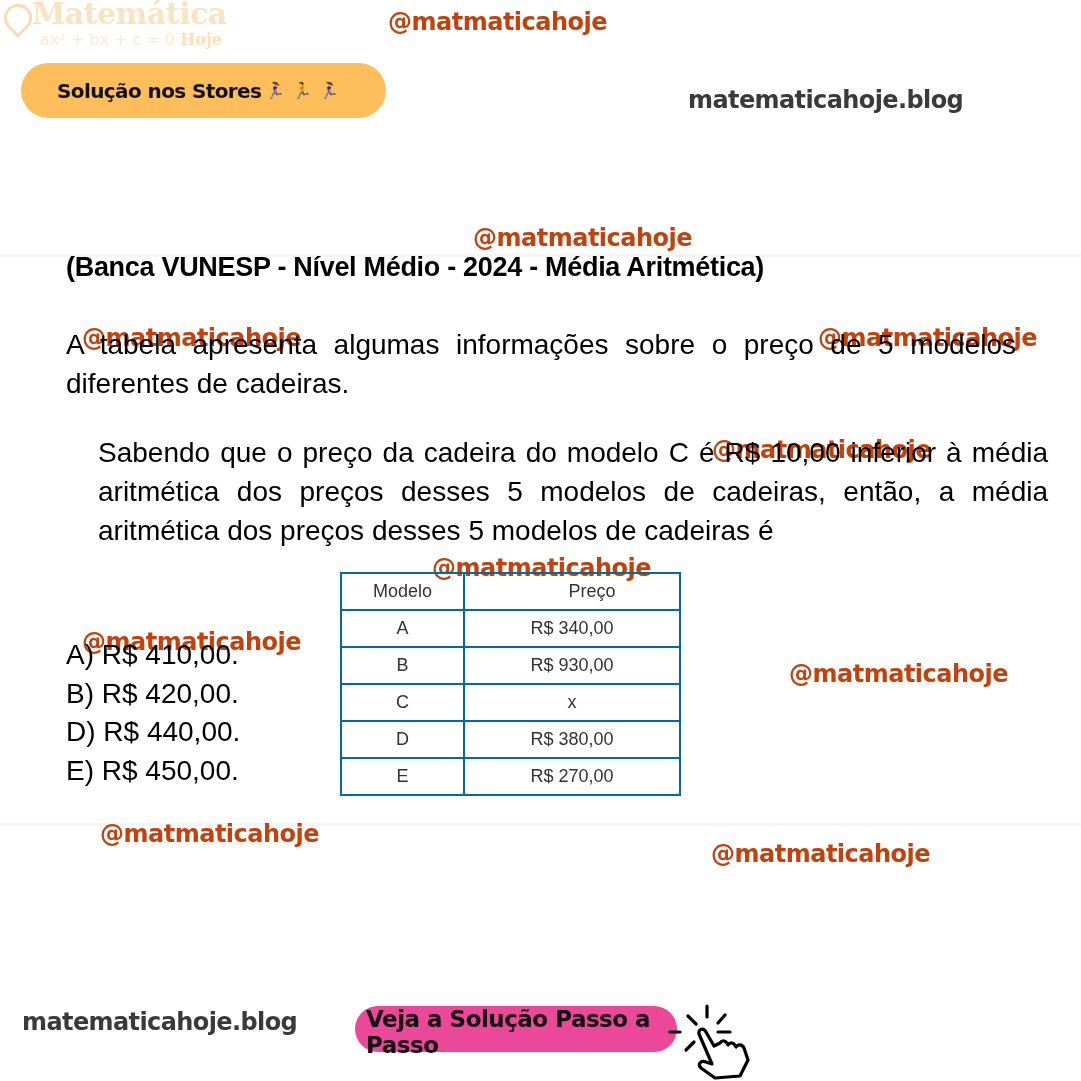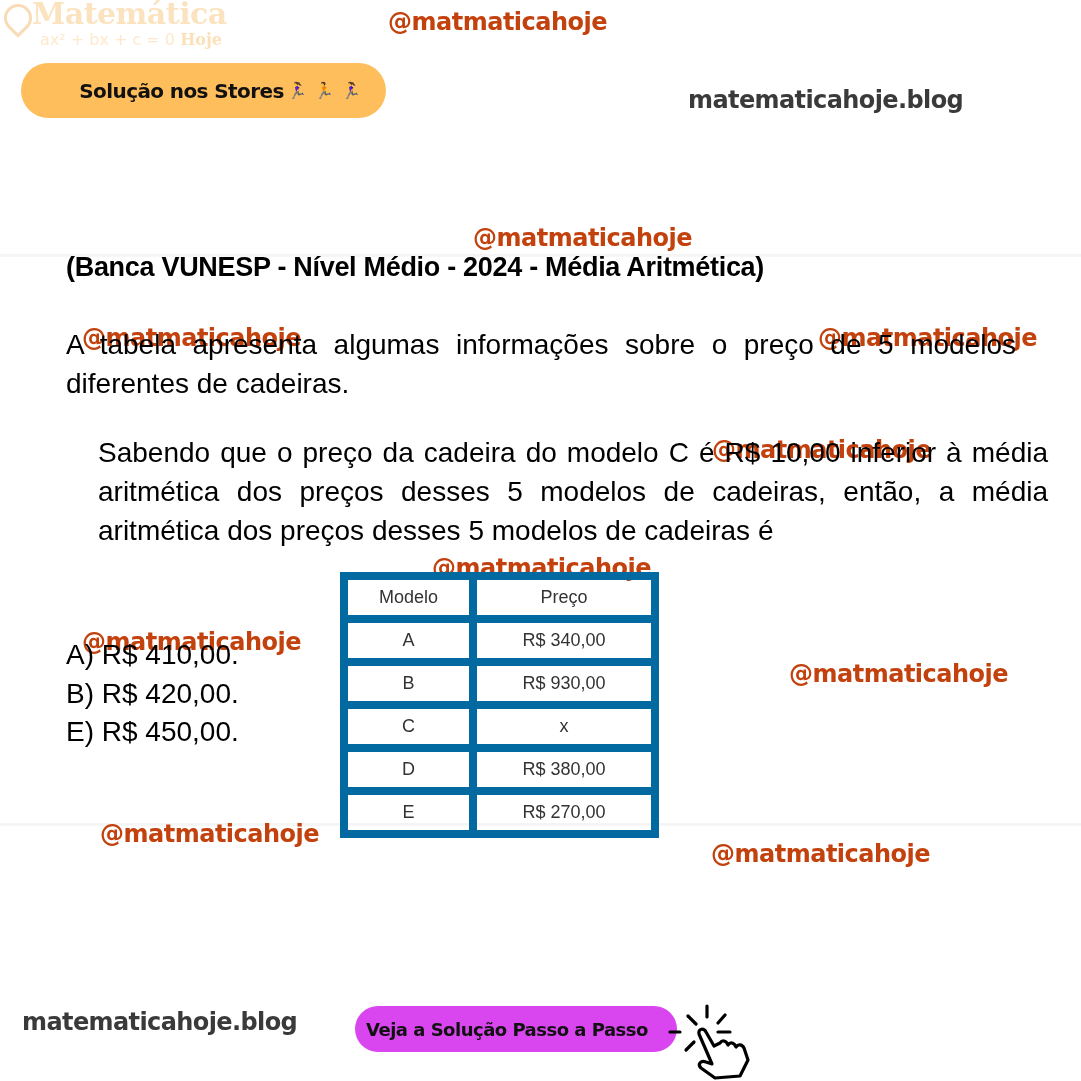--- a/index.html
+++ b/index.html
@@ -40,62 +40,62 @@
       position: absolute; left: 2px; top: 4px; width: 28px; height: 28px;
       border-radius: 50% 50% 50% 0; transform: rotate(-45deg);
       border: 3px solid #f7dcb7; box-sizing: border-box;
     }
     .pill-top {
       left: 21px; top: 63px; width: 365px; height: 55px;
       background: #ffbe5c; border-radius: 28px;
       display: flex; align-items: center;
       box-sizing: border-box; padding-left: 36px;
       font-family: "DejaVu Sans", sans-serif; font-weight: bold; font-size: 20px;
-      letter-spacing: -0.6px; color: #111; justify-content: center;
+      letter-spacing: -0.6px; color: #111;
     }
     .runners { margin-left: 4px; font-size: 16px; font-weight: normal; }
     .runner { display: inline-block; margin-right: 3px; }
     .site-top {
       left: 688px; top: 86px;
       font-family: "DejaVu Sans", sans-serif; font-weight: bold; font-size: 24px;
       color: #3a3a3a; letter-spacing: -0.6px;
     }
     .site-bottom {
       left: 22px; top: 1008px;
       font-family: "DejaVu Sans", sans-serif; font-weight: bold; font-size: 24px;
       color: #3a3a3a; letter-spacing: -0.6px;
     }
     .pill-bottom {
       left: 355px; top: 1006px; width: 322px; height: 46px;
-      background: #d946ef; border-radius: 23px;
-      display: flex; align-items: center; box-sizing: border-box; padding-left: 11px;
-      font-family: "DejaVu Sans", sans-serif; font-weight: bold; font-size: 18px;
+      background: #ec4899; border-radius: 23px;
+      display: flex; align-items: flex-start; box-sizing: border-box; padding-left: 11px;
+      font-family: "DejaVu Sans", sans-serif; font-weight: bold; font-size: 23px;
       letter-spacing: -0.5px; color: #111;
     }
     .hand { left: 668px; top: 1002px; width: 86px; height: 79px; }
     .q-title {
       left: 66px; top: 252px;
       font-weight: bold; font-size: 27px; letter-spacing: -0.3px;
     }
     .para {
       left: 66px; width: 950px; font-size: 28px; line-height: 39px;
       text-align: justify; text-align-last: left;
     }
     .opts { left: 66px; top: 636px; font-size: 28px; line-height: 38.5px; }
     table.tbl {
       position: absolute; left: 340px; top: 572px;
       border-collapse: collapse;
       font-family: "Liberation Sans", sans-serif; font-size: 18px; color: #333;
     }
     table.tbl td, table.tbl th {
-      border: 8px solid #0369a1; height: 35px; padding: 0;
+      border: 2px solid #0369a1; height: 35px; padding: 0;
       text-align: center; font-weight: normal;
     }
     table.tbl .c1 { width: 121px; }
-    table.tbl .c2 { width: 174px; }
+    table.tbl .c2 { width: 174px; padding-left: 40px; }
   </style>
 </head>
 <body>
 
 <div class="wm" style="left:388px;top:8px;">@matmaticahoje</div>
 <div class="wm" style="left:473px;top:224px;">@matmaticahoje</div>
 <div class="hline" style="top:254px;"></div>
 <div class="wm" style="left:82px;top:324px;">@matmaticahoje</div>
 <div class="wm" style="left:818px;top:324px;">@matmaticahoje</div>
 <div class="wm" style="left:712px;top:436px;">@matmaticahoje</div>
@@ -154,20 +154,21 @@
   <tr>
     <td>E</td>
     <td>R$ 270,00</td>
   </tr>
 </tbody>
   </table>
 
 <div class="abs opts">
   <div>A) R$ 410,00.</div>
   <div>B) R$ 420,00.</div>
+  <div>D) R$ 440,00.</div>
   <div>E) R$ 450,00.</div>
 </div>
 
 <div class="abs site-bottom">matematicahoje.blog</div>
 <div class="abs pill-bottom">
   <span>Veja a Solução Passo a Passo</span>
 </div>
 <svg class="abs hand" viewBox="0 0 86 79">
   <g stroke="#000" stroke-width="3.2" fill="none" stroke-linecap="round" stroke-linejoin="round">
     <line x1="2" y1="30" x2="12" y2="30"></line>

